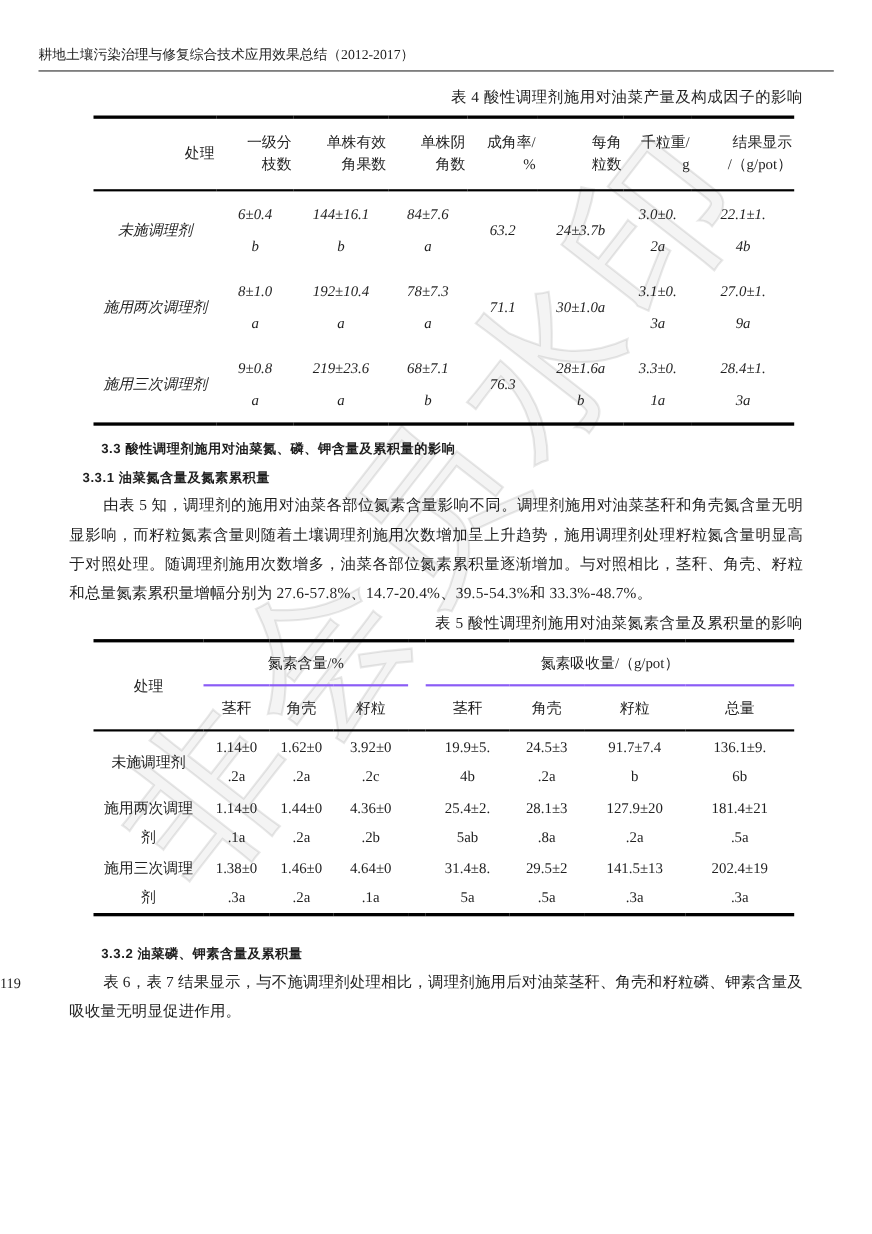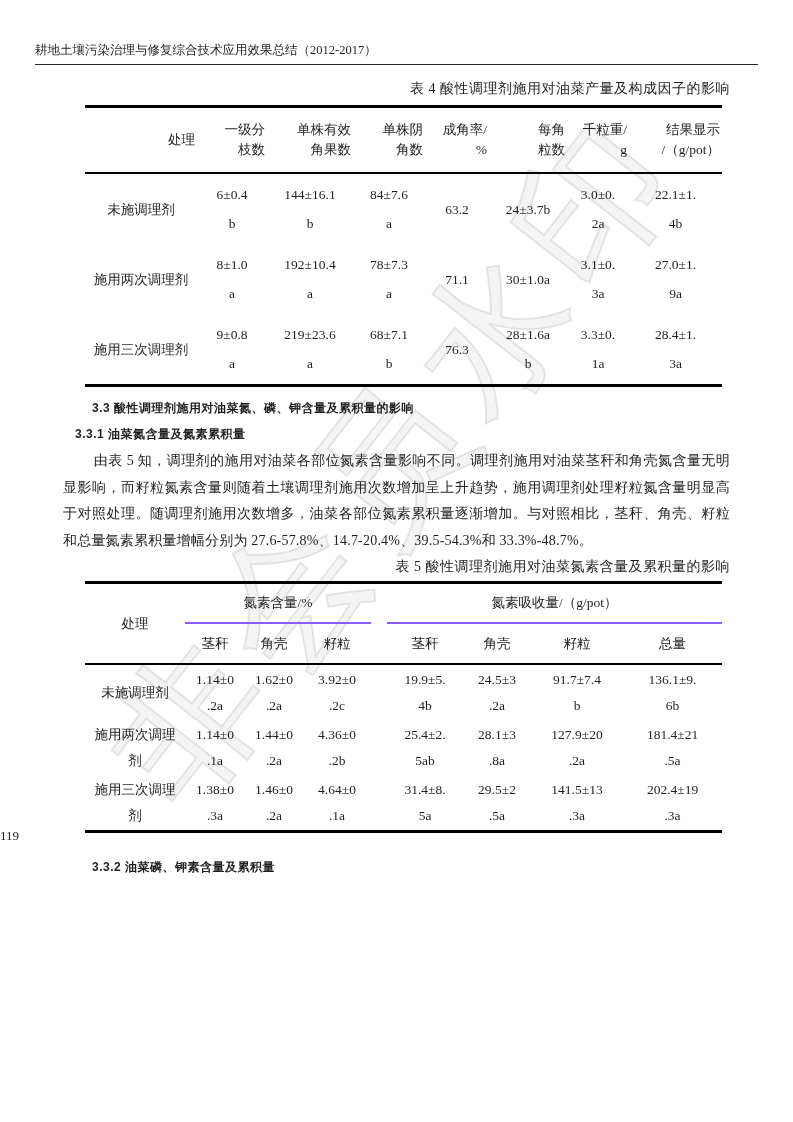--- a/index.html
+++ b/index.html
@@ -50,21 +50,21 @@
   table {
     width: 637px;
     margin: 7px 0 0 22px;
     border-collapse: collapse;
     table-layout: fixed;
     font-size: 13.5px;
   }
   table.t4 { border-top: 3px solid #000; border-bottom: 3px solid #000; }
   table.t4 thead { border-bottom: 2px solid #000; }
   table.t4 th { font-weight: normal; height: 64px; line-height: 20px; text-align: right; }
-  table.t4 td { height: 70px; line-height: 29px; }
+  table.t4 td { height: 70px; line-height: 29px; font-style: italic; }
 
   table.t5 { margin-top: 5px; border-top: 3px solid #000; border-bottom: 3px solid #000; }
   table.t5 thead { border-bottom: 2.5px solid #000; }
   table.t5 th { font-weight: normal; }
   table.t5 .group-th { height: 38px; line-height: 38px; border-bottom: 2px solid #8b5cf6; }
   table.t5 .sub-th { height: 39px; line-height: 39px; }
   table.t5 td { height: 55px; line-height: 26px; font-family: Liberation Serif, serif; }
 
   th, td {
     text-align: center;
@@ -286,18 +286,19 @@
             <td>141.5±13
 .3a</td>
             <td>202.4±19
 .3a</td>
           </tr>
         </tbody>
       </table>
 
       <div class="heading h332">3.3.2 油菜磷、钾素含量及累积量</div>
 
+      <div class="para">表 6，表 7 结果显示，与不施调理剂处理相比，调理剂施用后对油菜茎秆、角壳和籽粒磷、钾素含量及吸收量无明显促进作用。</div>
 
     </div>
 
     <div class="page-number">119</div>
   </div>
 </div>
 
 </body></html>

